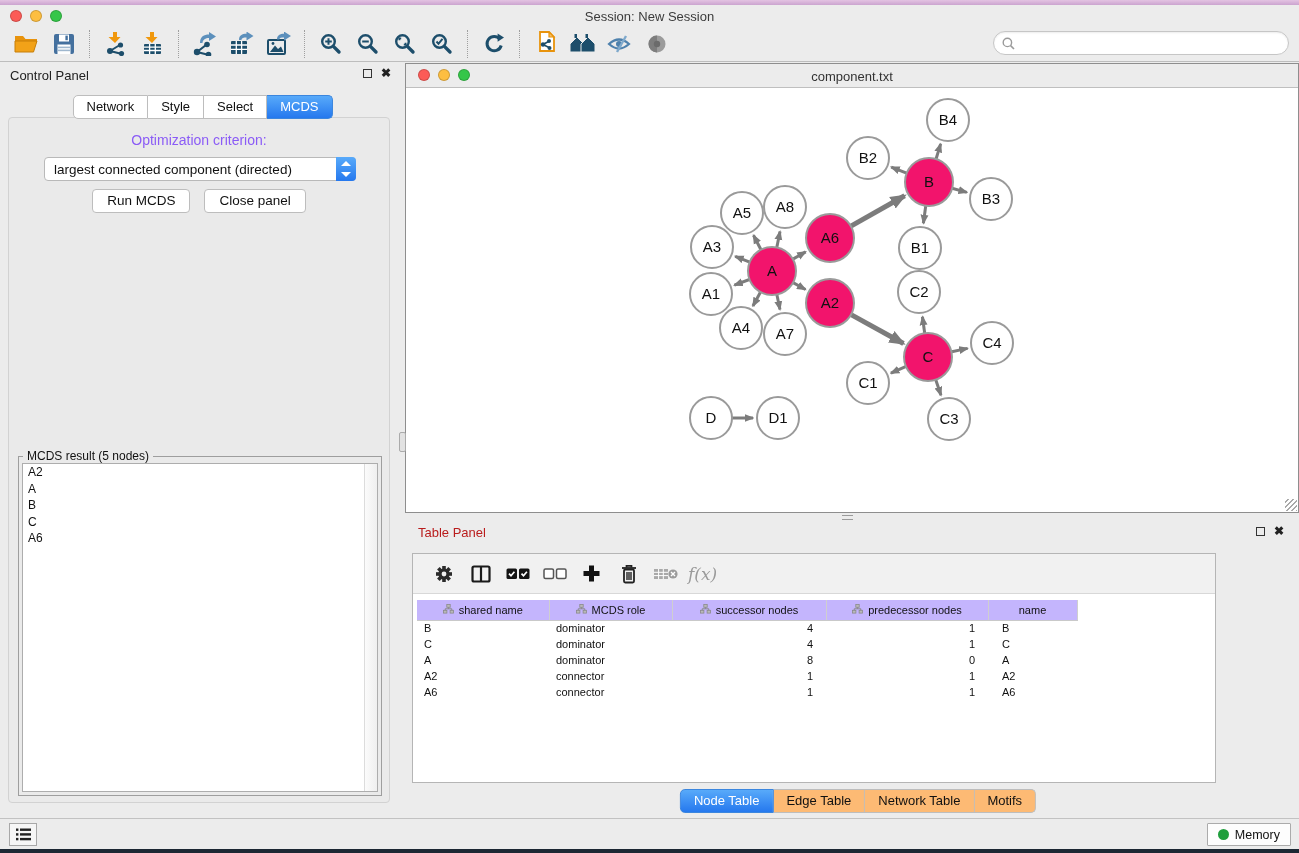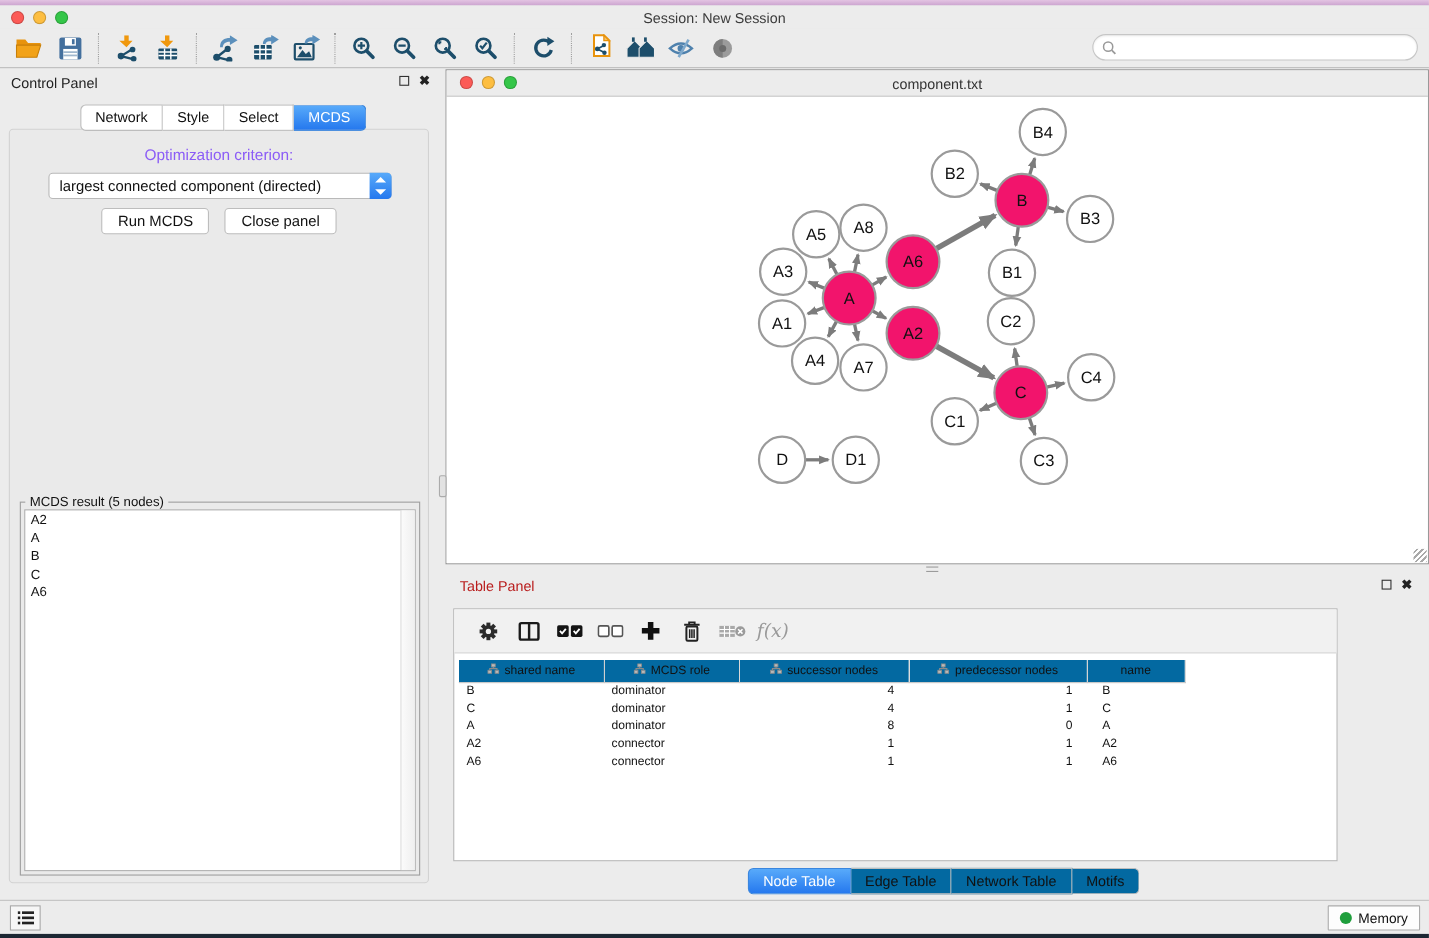--- a/index.html
+++ b/index.html
@@ -93,30 +93,30 @@
 
   .tp-container { position:absolute; left:7px; top:491px; width:804px; height:230px;
     background:#fff; border:1px solid #B5B5B5; }
   .tp-toolbar { position:absolute; left:0; top:0; width:100%; height:40px; background:#F1F1F1;
     border-bottom:1px solid #D8D8D8; display:flex; align-items:center; padding-left:12px; }
   .tp-btn { background:none; border:none; width:37px; height:32px; display:flex; align-items:center; justify-content:center; }
   .fx-label { font-size:17px; color:#9a9a9a; font-family:"DejaVu Serif",serif; font-style:italic; margin-left:4px; }
 
   .grid-wrap { position:absolute; left:4px; top:46px; right:4px; bottom:4px; overflow:hidden; }
   table.grid { border-collapse:collapse; table-layout:fixed; }
-  table.grid th { background:#0369a1; border-bottom:1px solid #C9C9C9; border-right:1px solid #CFCFCF;
+  table.grid th { background:#c4b5fd; border-bottom:1px solid #C9C9C9; border-right:1px solid #CFCFCF;
     height:20px; font-size:11px; font-weight:normal; color:#111; position:relative; }
   table.grid th .hdr-inner { display:flex; align-items:center; justify-content:center; gap:5px; }
   table.grid td { height:16px; font-size:11px; color:#111; white-space:nowrap; }
   td.al { text-align:left; padding-left:7px; }
   td.ar { text-align:right; padding-right:13px; }
   td.nm { text-align:left; padding-left:14px; }
 
   .bottom-tabs { position:absolute; left:50%; transform:translateX(-50%); top:727px; display:flex;padding-left:12px; }
-  .bottom-tabs .tab { font-size:13px; color:#111; background:#0369a1; border:1px solid #BDBDBD; border-left:none;
+  .bottom-tabs .tab { font-size:13px; color:#111; background:#fdba74; border:1px solid #BDBDBD; border-left:none;
     padding:3px 13px 4px; white-space:nowrap; }
   .bottom-tabs .tab:first-child { border-left:1px solid #BDBDBD; border-radius:5px 0 0 5px; }
   .bottom-tabs .tab:last-child { border-radius:0 5px 5px 0; }
   .bottom-tabs .tab.selected { background:linear-gradient(#58AAFA,#2578EE); color:#fff; border-color:#3B86DE; }
 
   
   .statusbar { position:absolute; left:0; top:818px; width:100%; height:31px; background:#ECECEC;
     border-top:1px solid #C2C2C2; }
   .list-btn { position:absolute; left:9px; top:4px; width:28px; height:23px; background:#F6F6F6;
     border:1px solid #A8A8A8; display:flex; align-items:center; justify-content:center; }

